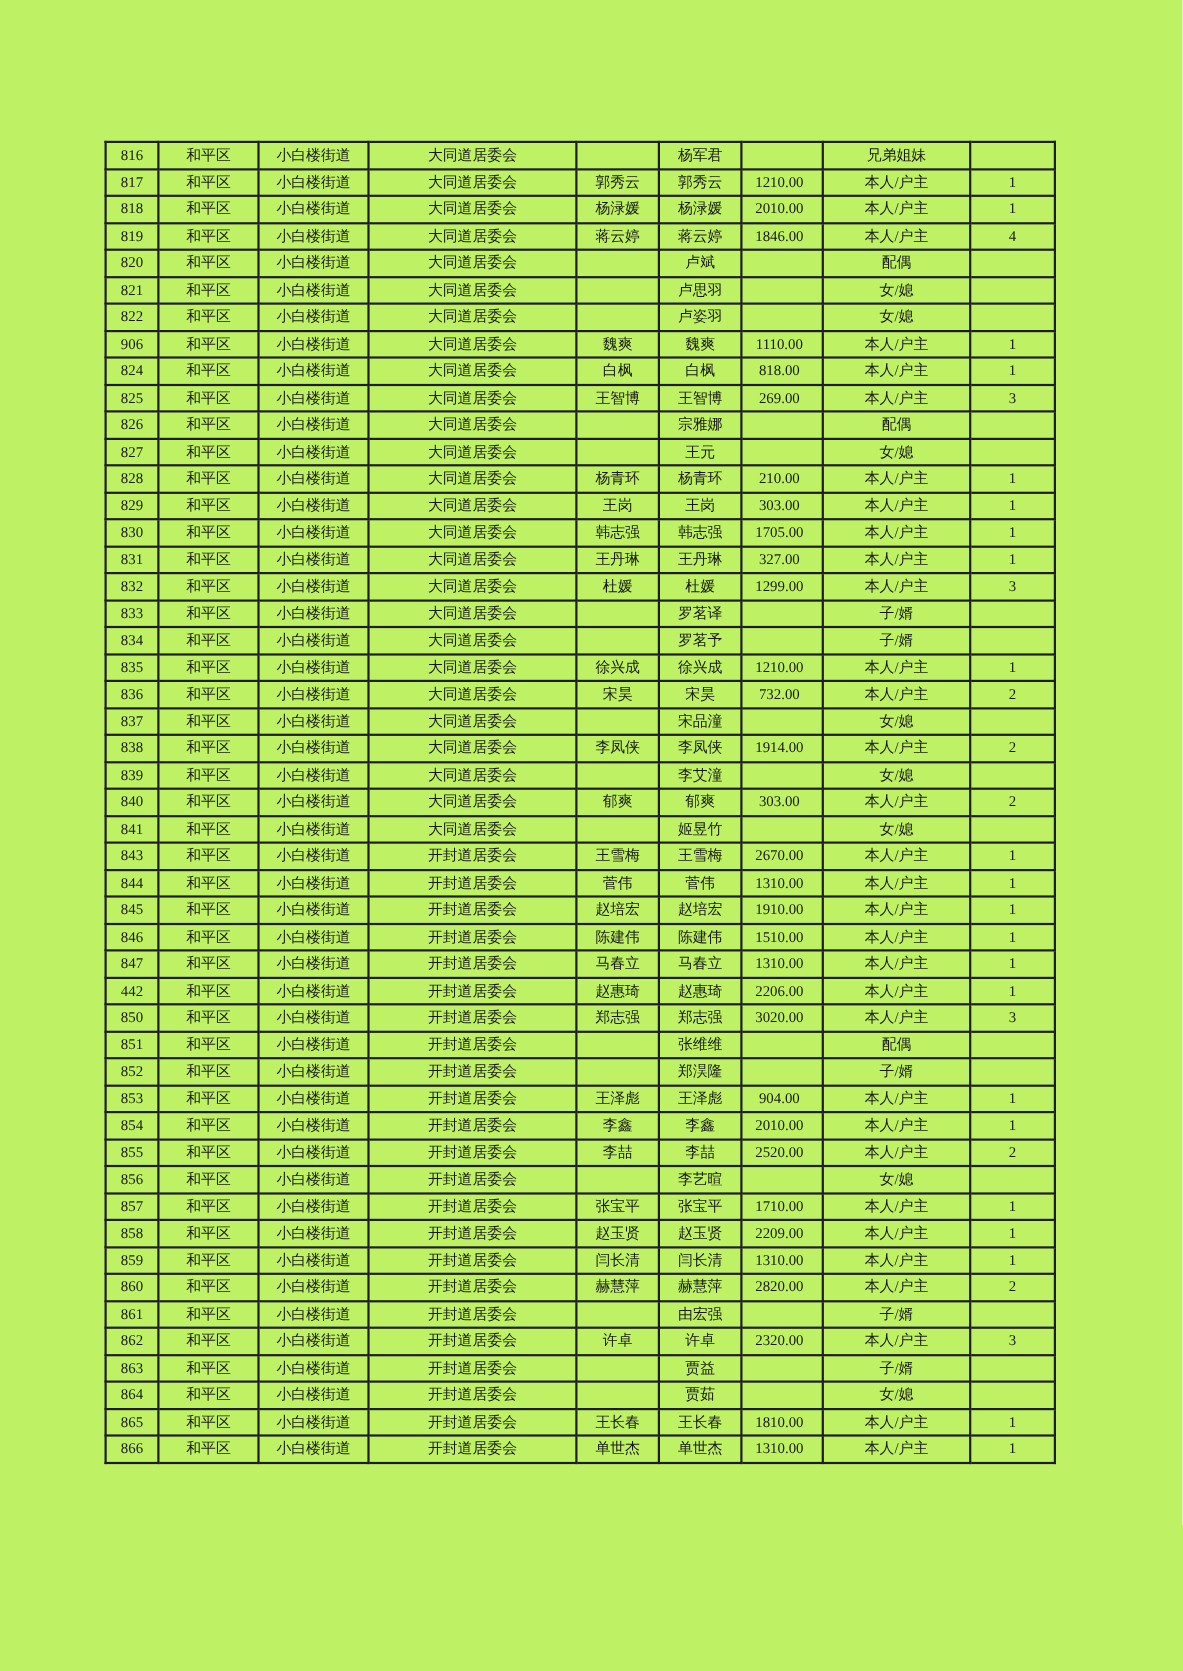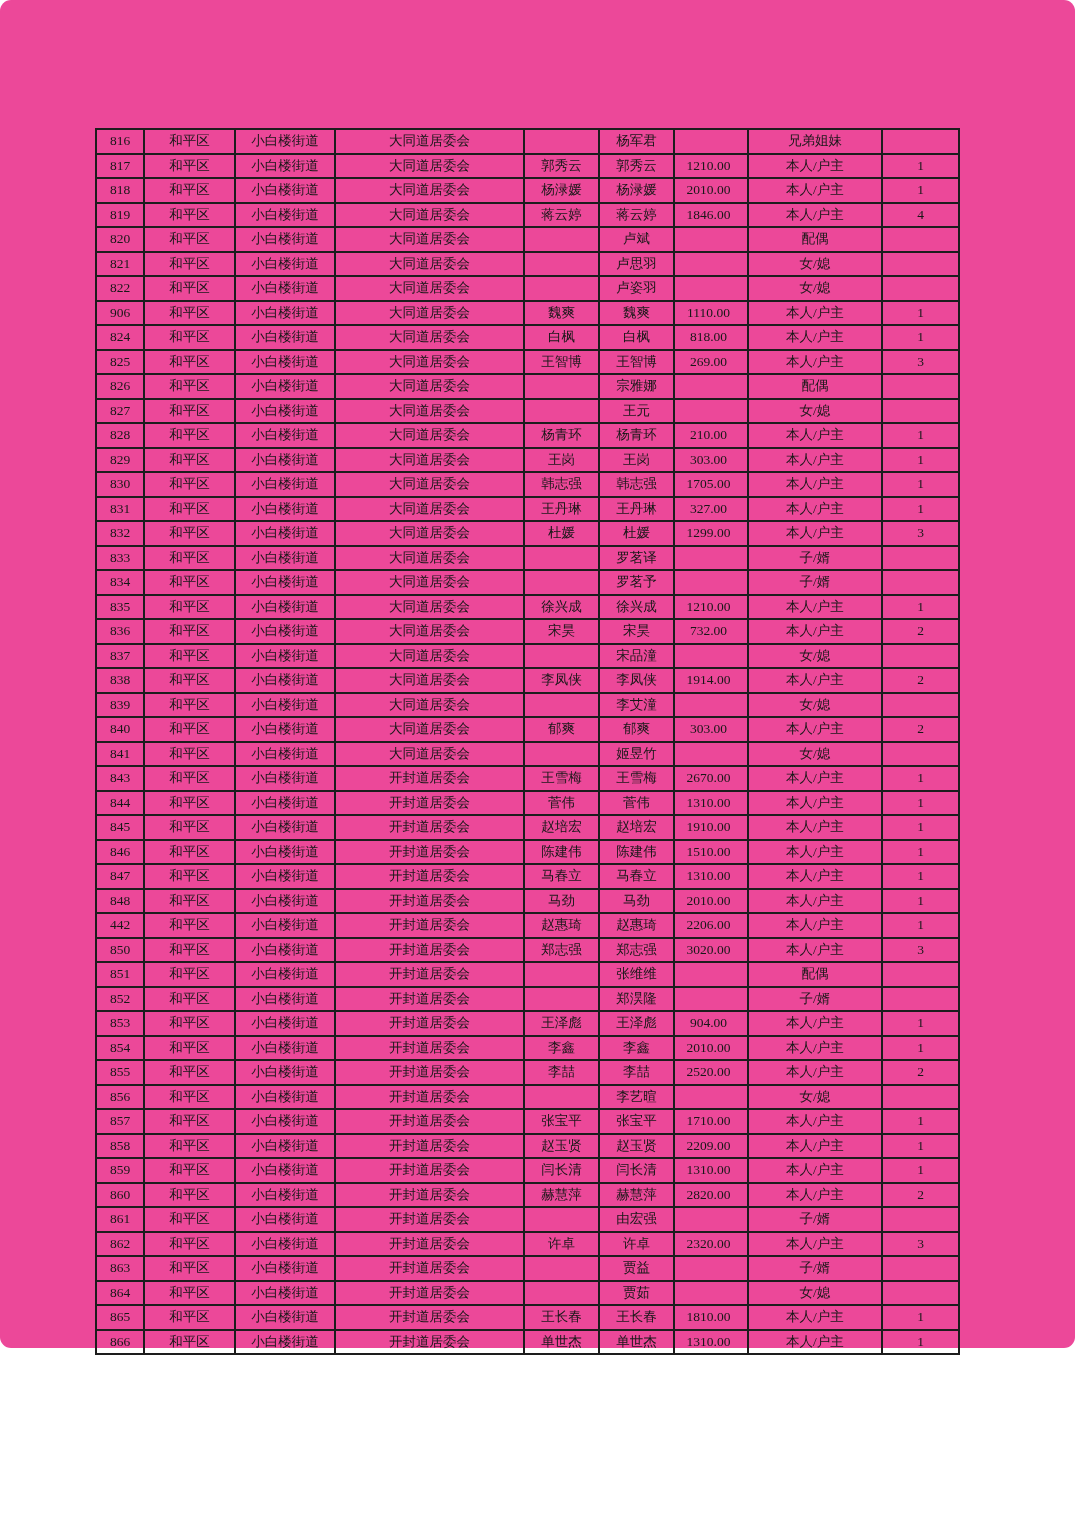--- a/index.html
+++ b/index.html
@@ -10,23 +10,22 @@
   body {
     width: 1075px;
     height: 1519px;
     position: relative;
     font-family: "Liberation Serif", "DejaVu Serif", serif;
   }
   .page {
     position: absolute;
     left: 0; top: 0;
     width: 1075px;
-    height: 1348px;
-    background: #ec4899;
-    border-radius: 11px;
+    height: 1519px;
+    background: #bef264;
   }
   table.records {
     position: absolute;
     left: 95px;
     top: 128px;
     width: 863px;
     border-collapse: collapse;
     table-layout: fixed;
   }
   table.records td {
@@ -408,31 +407,20 @@
           <td>和平区</td>
           <td>小白楼街道</td>
           <td>开封道居委会</td>
           <td>马春立</td>
           <td>马春立</td>
           <td class="align-right">1310.00</td>
           <td>本人/户主</td>
           <td>1</td>
         </tr>
         <tr>
-          <td>848</td>
-          <td>和平区</td>
-          <td>小白楼街道</td>
-          <td>开封道居委会</td>
-          <td>马劲</td>
-          <td>马劲</td>
-          <td class="align-right">2010.00</td>
-          <td>本人/户主</td>
-          <td>1</td>
-        </tr>
-        <tr>
           <td>442</td>
           <td>和平区</td>
           <td>小白楼街道</td>
           <td>开封道居委会</td>
           <td>赵惠琦</td>
           <td>赵惠琦</td>
           <td class="align-right">2206.00</td>
           <td>本人/户主</td>
           <td>1</td>
         </tr>

